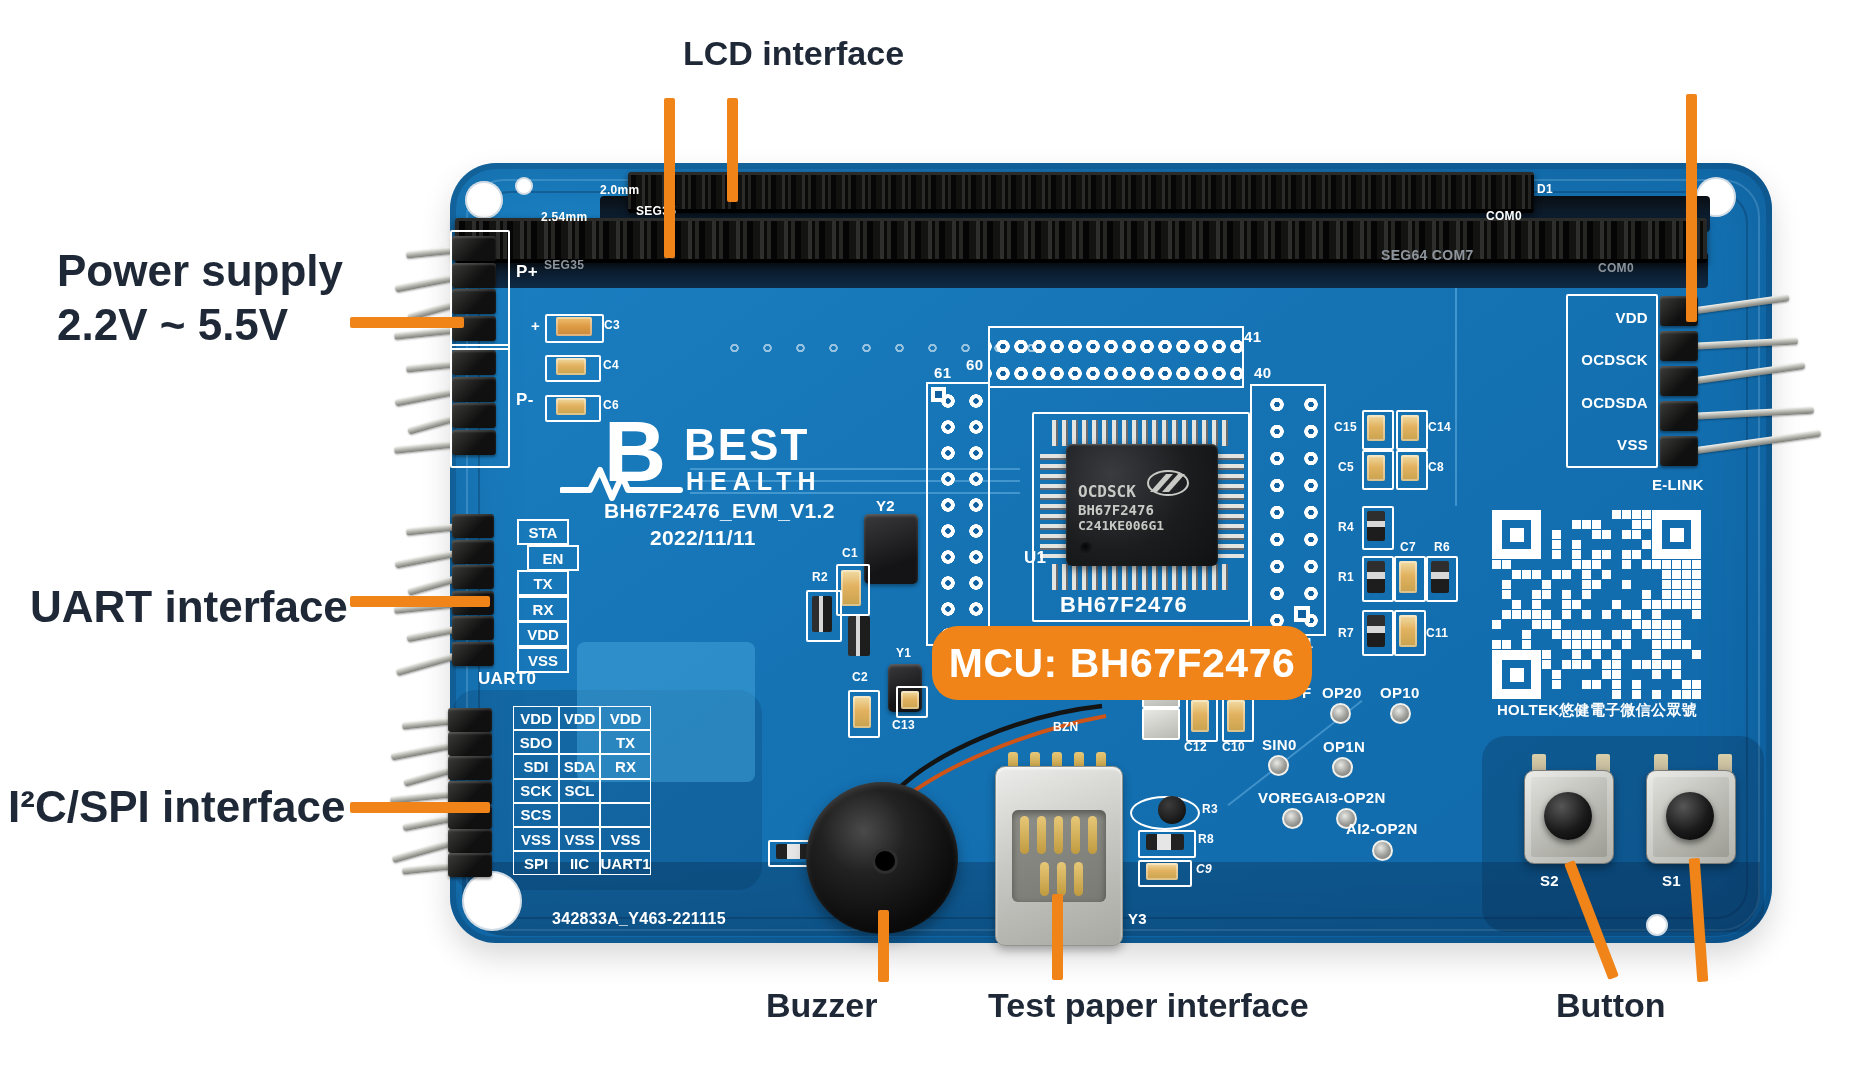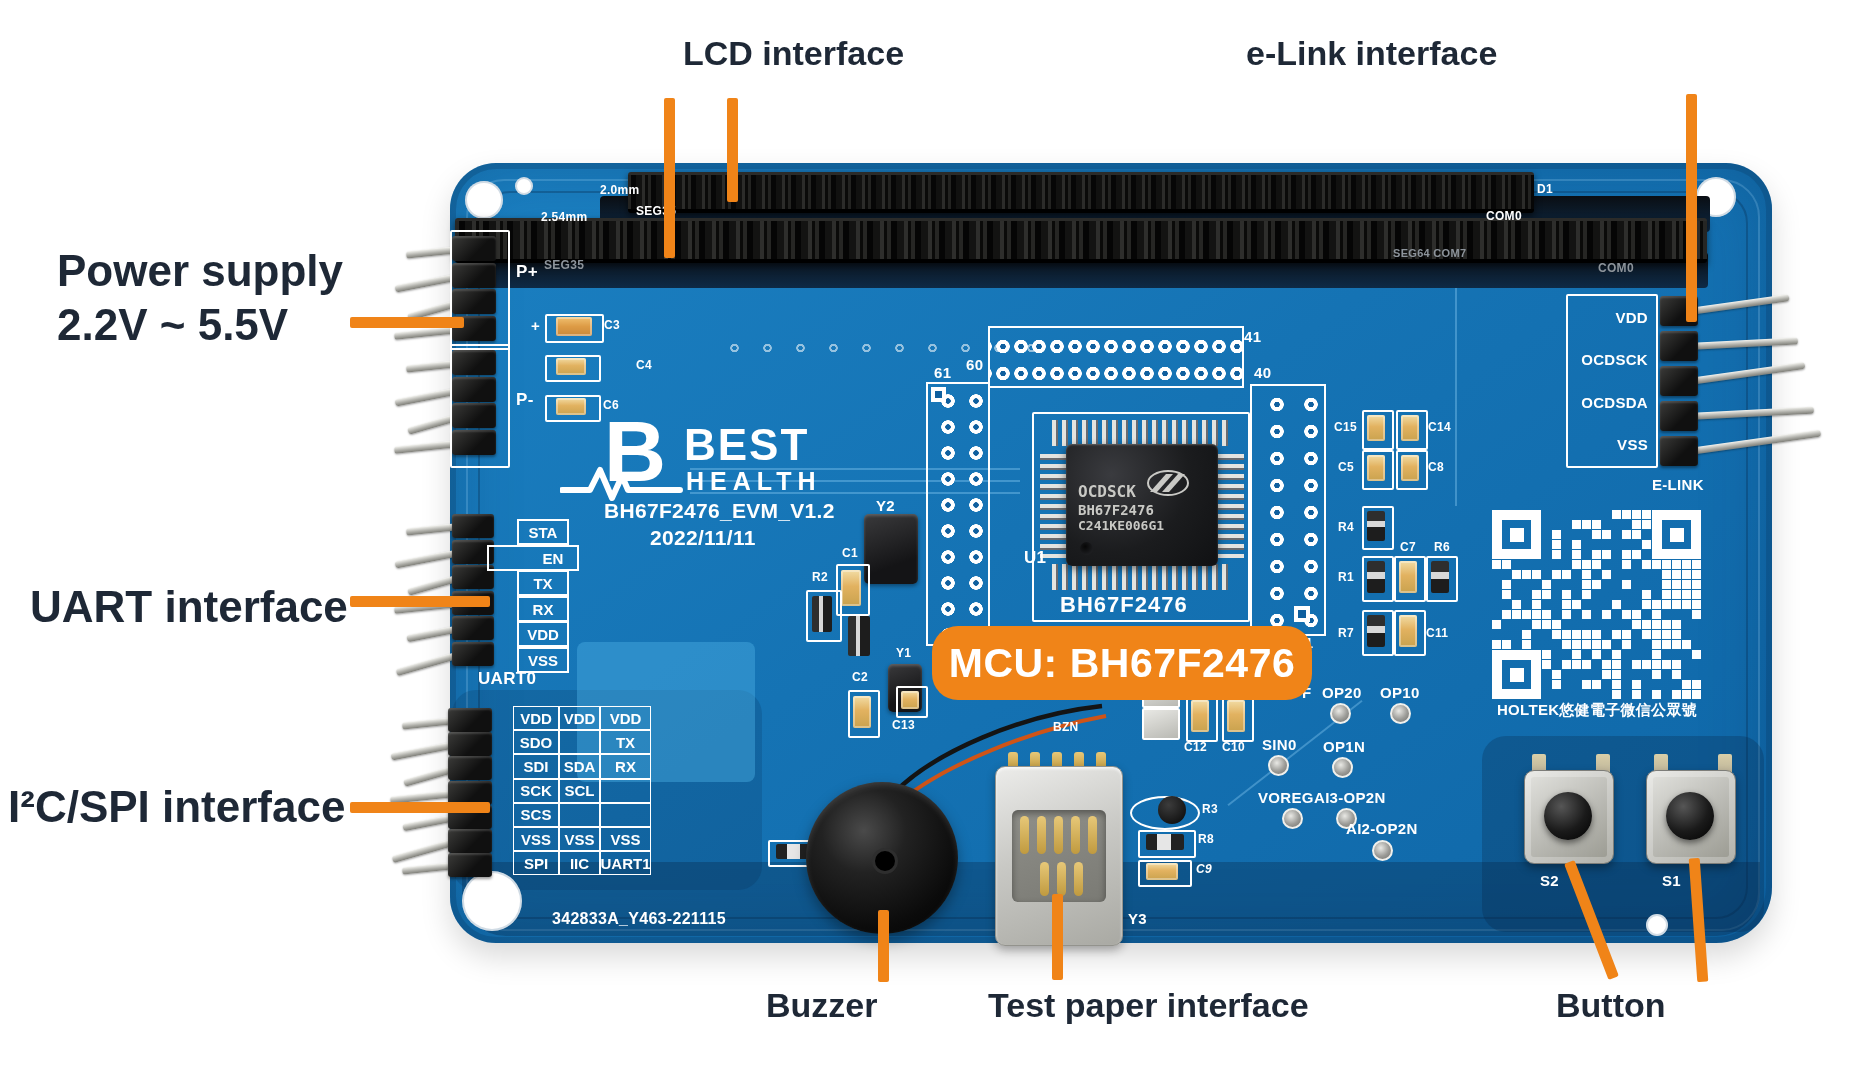--- a/index.html
+++ b/index.html
@@ -12,21 +12,21 @@
          box-shadow:inset 0 0 0 6px rgba(8,50,90,.25), inset 0 0 70px rgba(5,40,80,.28), 0 14px 30px rgba(0,0,0,.15);}
   .ring{position:absolute;border-radius:38px;pointer-events:none;}
   .patch{position:absolute;background:rgba(7,34,64,.30);border-radius:24px;}
   .lightzone{position:absolute;background:rgba(74,174,226,.45);border-radius:8px;}
   .trace{position:absolute;background:rgba(140,205,245,.38);}
   .vias{position:absolute;background-image:radial-gradient(circle,rgba(255,255,255,0) 0 2px,rgba(255,255,255,.55) 2.5px 4px,rgba(0,0,0,0) 4.5px);
         background-size:33px 24px;}
   .hole{position:absolute;border-radius:50%;background:#fff;box-shadow:inset 0 0 0 2px rgba(0,60,110,.18);}
   
   .silk{position:absolute;color:#fff;font-weight:bold;font-size:14px;letter-spacing:.3px;white-space:nowrap;}
-  .silk-sm{font-size:12px;} .silk-xs{font-size:11px;margin-left:12px;} .silk-md{font-size:15px;}
+  .silk-sm{font-size:12px;} .silk-xs{font-size:14px;} .silk-md{font-size:15px;}
   .silk-lg{font-size:17px;} .silk-xl{font-size:22px;letter-spacing:1px;}
   .silk-gray{color:#8d949b;}
   .obox{position:absolute;border:2px solid #fff;border-radius:2px;}
   
   .cap{position:absolute;background:linear-gradient(180deg,#f2dda6 0%,#e2b260 45%,#c9a24e 100%);
        border-radius:2px;box-shadow:inset 0 0 0 2px rgba(255,255,255,.35);}
   .res{position:absolute;background:linear-gradient(180deg,#2e2e2e 0 35%,#d8d8d8 35% 55%,#1d1d1d 55% 100%);border-radius:2px;}
   .dark-comp{position:absolute;background:linear-gradient(160deg,#3a3a3c,#141416 70%);
        border-radius:5px;box-shadow:inset 0 2px 3px rgba(255,255,255,.2),0 2px 4px rgba(0,0,0,.4);}
   .hdr{position:absolute;background:repeating-linear-gradient(90deg,#232321 0 3px,#060606 3px 8px,#111110 8px 14px,#2c2c2a 14px 17px,#0a0a09 17px 20px);
@@ -171,37 +171,37 @@
   <div class="silk silk-lg" style="left:516px;top:262px;">P+</div>
   <div class="obox" style="left:450px;top:344px;width:56px;height:120px;"></div>
   <div class="silk silk-lg" style="left:516px;top:390px;">P-</div>
 
   <div class="silk silk-md" style="left:531px;top:317px;">+</div>
   <div class="obox" style="left:545px;top:314px;width:55px;height:25px;"></div>
   <div class="cap" style="left:556px;top:317px;width:36px;height:19px;background:linear-gradient(180deg,#f0c070,#dd9b45 50%,#c9883a);"></div>
   <div class="silk silk-sm" style="left:604px;top:318px;">C3</div>
   <div class="obox" style="left:545px;top:355px;width:52px;height:23px;"></div>
   <div class="cap" style="left:556px;top:358px;width:30px;height:17px;"></div>
-  <div class="silk silk-sm" style="left:603px;top:358px;margin-left:33px;">C4</div>
+  <div class="silk silk-sm" style="left:603px;top:358px;">C4</div>
   <div class="obox" style="left:545px;top:395px;width:52px;height:23px;"></div>
   <div class="cap" style="left:556px;top:398px;width:30px;height:17px;"></div>
   <div class="silk silk-sm" style="left:603px;top:398px;">C6</div>
 
   <div class="logoB" style="left:604px;top:408px;font-size:86px;line-height:86px;">B</div>
   <svg style="position:absolute;left:560px;top:462px;" width="124" height="42" viewBox="0 0 124 42">
     <polyline points="2,28 30,28 40,8 52,36 62,14 68,28 120,28" fill="none" stroke="#ffffff" stroke-width="6" stroke-linejoin="round" stroke-linecap="round"></polyline>
   </svg>
   <div class="silk" style="left:684px;top:420px;font-size:44px;letter-spacing:2px;">BEST</div>
   <div class="silk" style="left:686px;top:467px;font-size:25px;letter-spacing:6px;">HEALTH</div>
   <div class="silk" style="left:604px;top:499px;font-size:21px;">BH67F2476_EVM_V1.2</div>
   <div class="silk" style="left:650px;top:526px;font-size:21px;">2022/11/11</div>
   <div class="silk" style="left:552px;top:910px;font-size:16px;">342833A_Y463-221115</div>
 
   <div class="pinlabel" style="left:517px;top:519px;width:48px;height:22px;">STA</div>
-  <div class="pinlabel" style="left:487px;top:545px;width:48px;height:22px;padding-left:40px;">EN</div>
+  <div class="pinlabel" style="left:527px;top:545px;width:48px;height:22px;">EN</div>
   <div class="pinlabel" style="left:517px;top:570px;width:48px;height:22px;">TX</div>
   <div class="pinlabel" style="left:517px;top:596px;width:48px;height:22px;">RX</div>
   <div class="pinlabel" style="left:517px;top:621px;width:48px;height:22px;">VDD</div>
   <div class="pinlabel" style="left:517px;top:647px;width:48px;height:22px;">VSS</div>
   <div class="silk silk-lg" style="left:478px;top:669px;">UART0</div>
 
   <div class="ctable">
     <div>VDD</div>
     <div>VDD</div>
     <div>VDD</div>
@@ -556,21 +556,20 @@
   <div class="btn-cap" style="left:1666px;top:792px;"></div>
   <div class="silk silk-md" style="left:1540px;top:872px;">S2</div>
   <div class="silk silk-md" style="left:1662px;top:872px;">S1</div>
 
   <div class="badge">MCU: BH67F2476</div>
 
   <div class="ann ann-46" style="left:683px;top:34px;">LCD interface</div>
   <div class="lead" style="left:664px;top:98px;width:11px;height:160px;"></div>
   <div class="lead" style="left:727px;top:98px;width:11px;height:104px;"></div>
 
-  <div class="ann ann-46" style="left:1246px;top:34px;">e-Link interface</div>
   <div class="lead" style="left:1686px;top:94px;width:11px;height:228px;"></div>
 
   <div class="ann ann-44" style="left:57px;top:246px;">Power supply</div>
   <div class="ann ann-44" style="left:57px;top:300px;">2.2V ~ 5.5V</div>
   <div class="lead" style="left:350px;top:317px;width:114px;height:11px;"></div>
 
   <div class="ann ann-44" style="left:30px;top:582px;">UART interface</div>
   <div class="lead" style="left:350px;top:596px;width:140px;height:11px;"></div>
 
   <div class="ann ann-44" style="left:8px;top:782px;">I²C/SPI interface</div>

